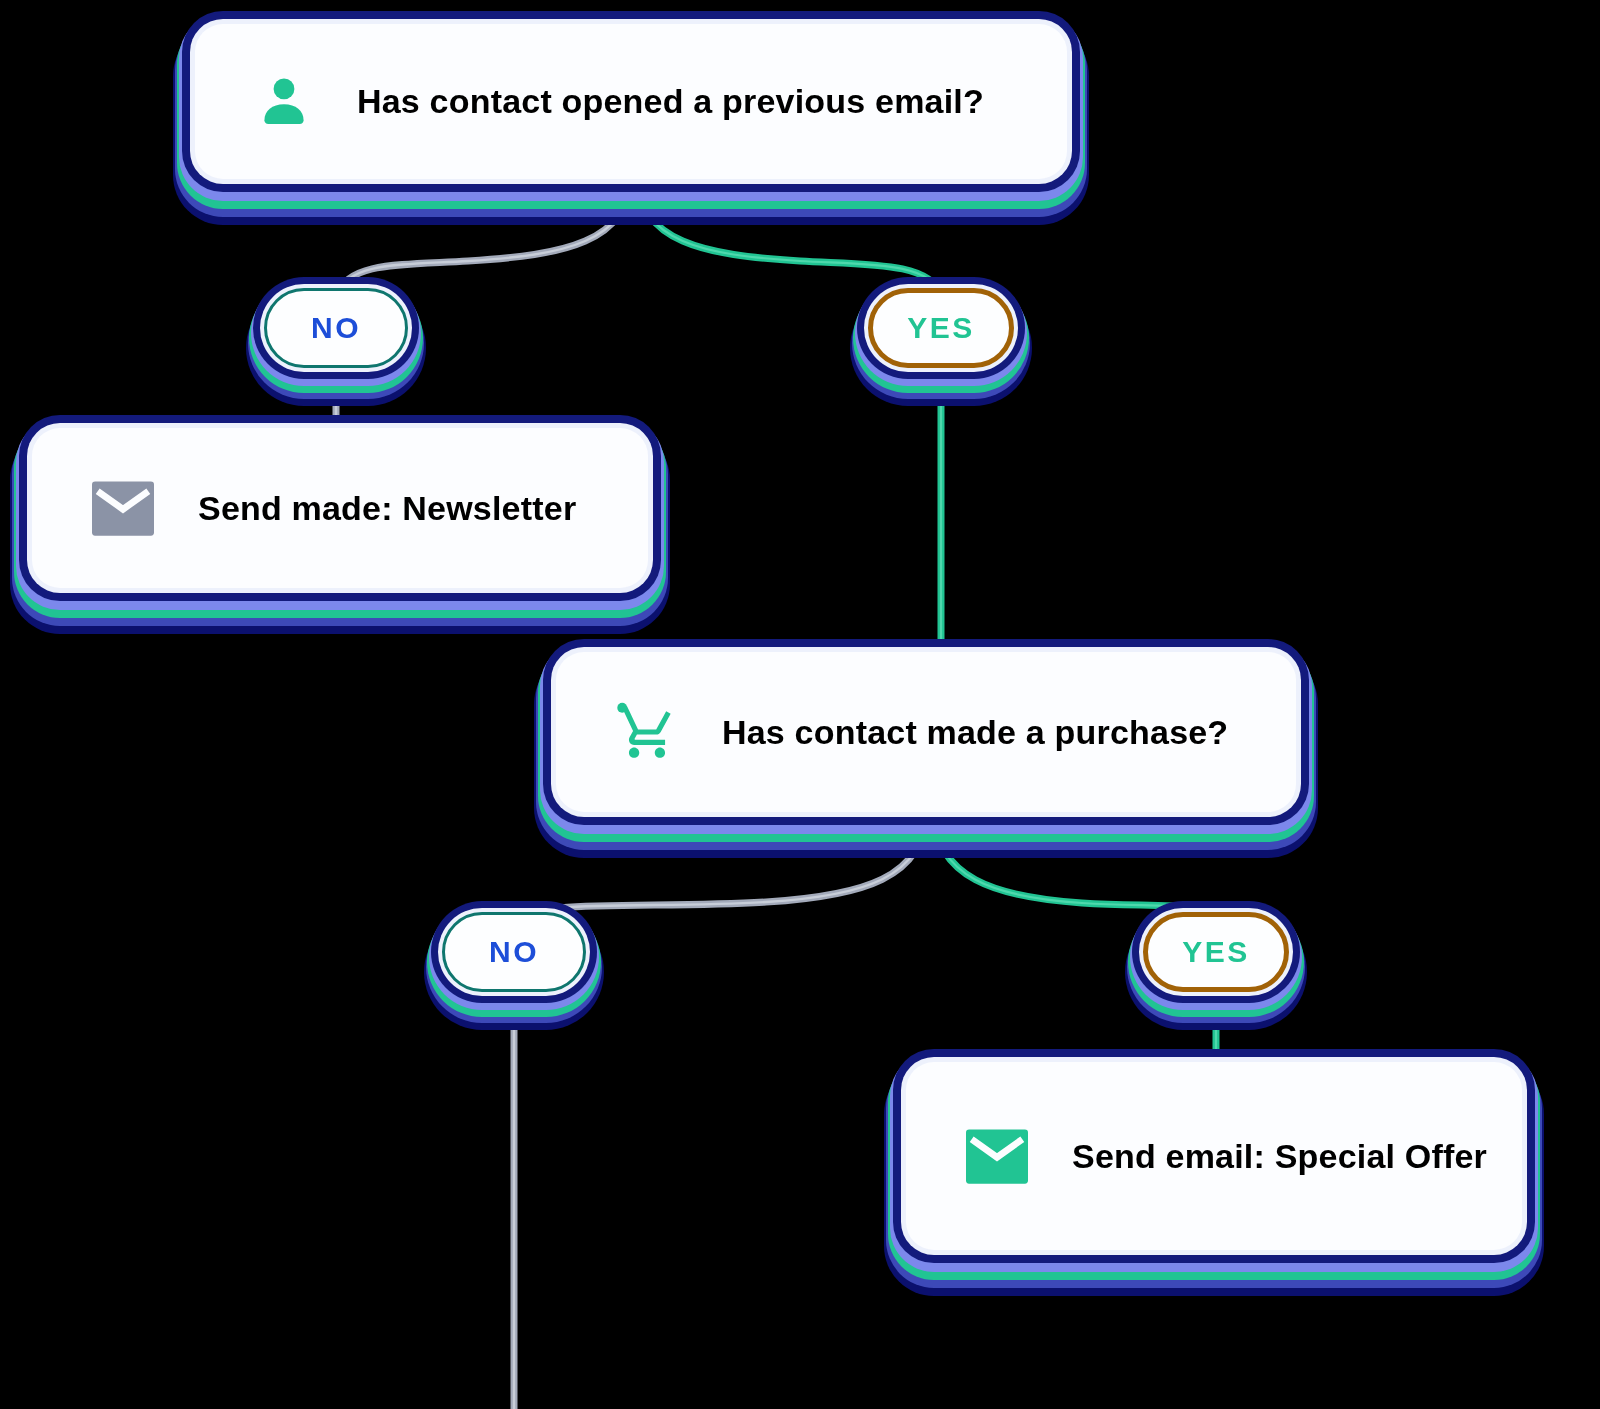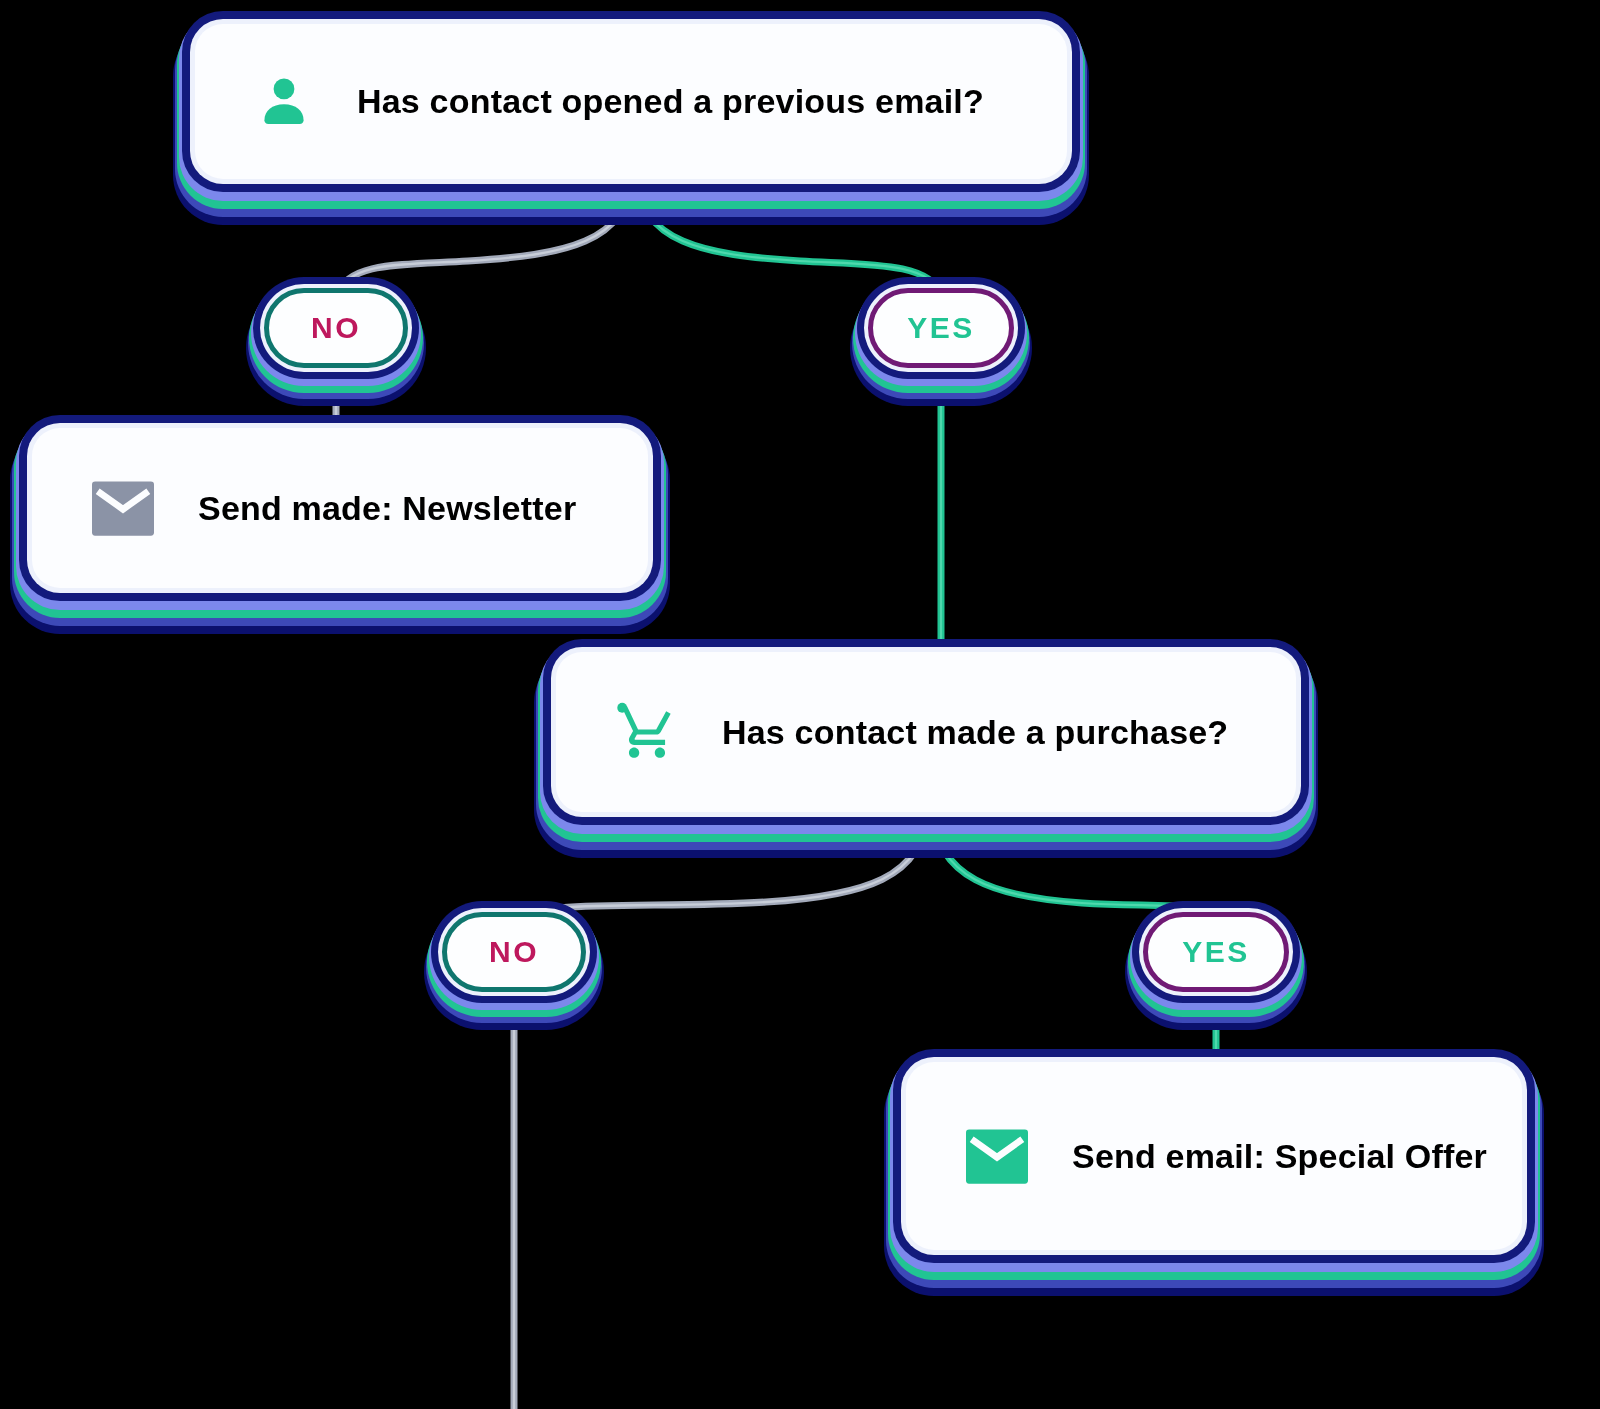--- a/index.html
+++ b/index.html
@@ -60,22 +60,22 @@
     font-weight: 700;
     letter-spacing: 2.5px;
     box-shadow:
       0 0 0 4px #edf1fc,
       0 0 0 11px #131a7c,
       0 5px 0 13px #7c88ec,
       0 10px 0 15px #21c493,
       0 15px 0 16px #3d49b8,
       0 20px 0 18px #0b106e;
   }
-  .pill.no  { border: 5px solid #0f766e; color: #be185d; }
-  .pill.yes { border: 5px solid #701a75; color: #21c493; }
+  .pill.no  { border: 3px solid #0f766e; color: #1d4ed8; }
+  .pill.yes { border: 5px solid #a16207; color: #21c493; }
 </style>
 </head>
 <body>
 
 <div class="canvas">
 
   <svg class="connectors" viewBox="0 0 1600 1409" xmlns="http://www.w3.org/2000/svg">
 
     <g fill="none" stroke="#a3aaba" stroke-width="7" stroke-linecap="round">
       <path d="M632,176 C628,242 566,255 468,261 C398,265 350,262 337,294"></path>
@@ -125,21 +125,21 @@
   <div class="node" style="left:32px; top:428px; width:616px; height:160px;">
     <span class="icon">
       <svg width="62" height="55" viewBox="0 0 24 21">
         <rect x="0" y="0" width="24" height="21" rx="1.2" fill="#8b93a6"></rect>
         <path d="M2.2 3.8l9.8 7 9.8-7" fill="none" stroke="#fcfdff" stroke-width="2.6"></path>
       </svg>
     </span>
     <span class="label">Send made: Newsletter</span>
   </div>
 
-  <div class="node" style="left:556px; top:652px; width:740px; height:160px;border-radius:26px;">
+  <div class="node" style="left:556px; top:652px; width:740px; height:160px;">
     <span class="icon">
       <svg width="62" height="62" viewBox="0 0 24 24" fill="#21c493">
         <circle cx="2.4" cy="2.6" r="1.9"></circle>
         <path d="M7 18c-1.1 0-1.99.9-1.99 2S5.9 22 7 22s2-.9 2-2-.9-2-2-2zm10 0c-1.1 0-1.99.9-1.99 2s.89 2 1.99 2 2-.9 2-2-.9-2-2-2zm-9.83-3.25l.03-.12.9-1.63h7.45c.75 0 1.41-.41 1.75-1.03l3.86-7.01L19.42 4l-1.1 2-2.76 5H8.53l-.13-.27L6.16 6l-.95-2-.94-2H1v2h2l3.6 7.59-1.35 2.45c-.16.28-.25.61-.25.96 0 1.1.9 2 2 2h12v-2H7.42c-.13 0-.25-.11-.25-.25z"></path>
       </svg>
     </span>
     <span class="label">Has contact made a purchase?</span>
   </div>
 
   <div class="pill no" style="left:442px; top:912px; width:144px; height:80px;">

